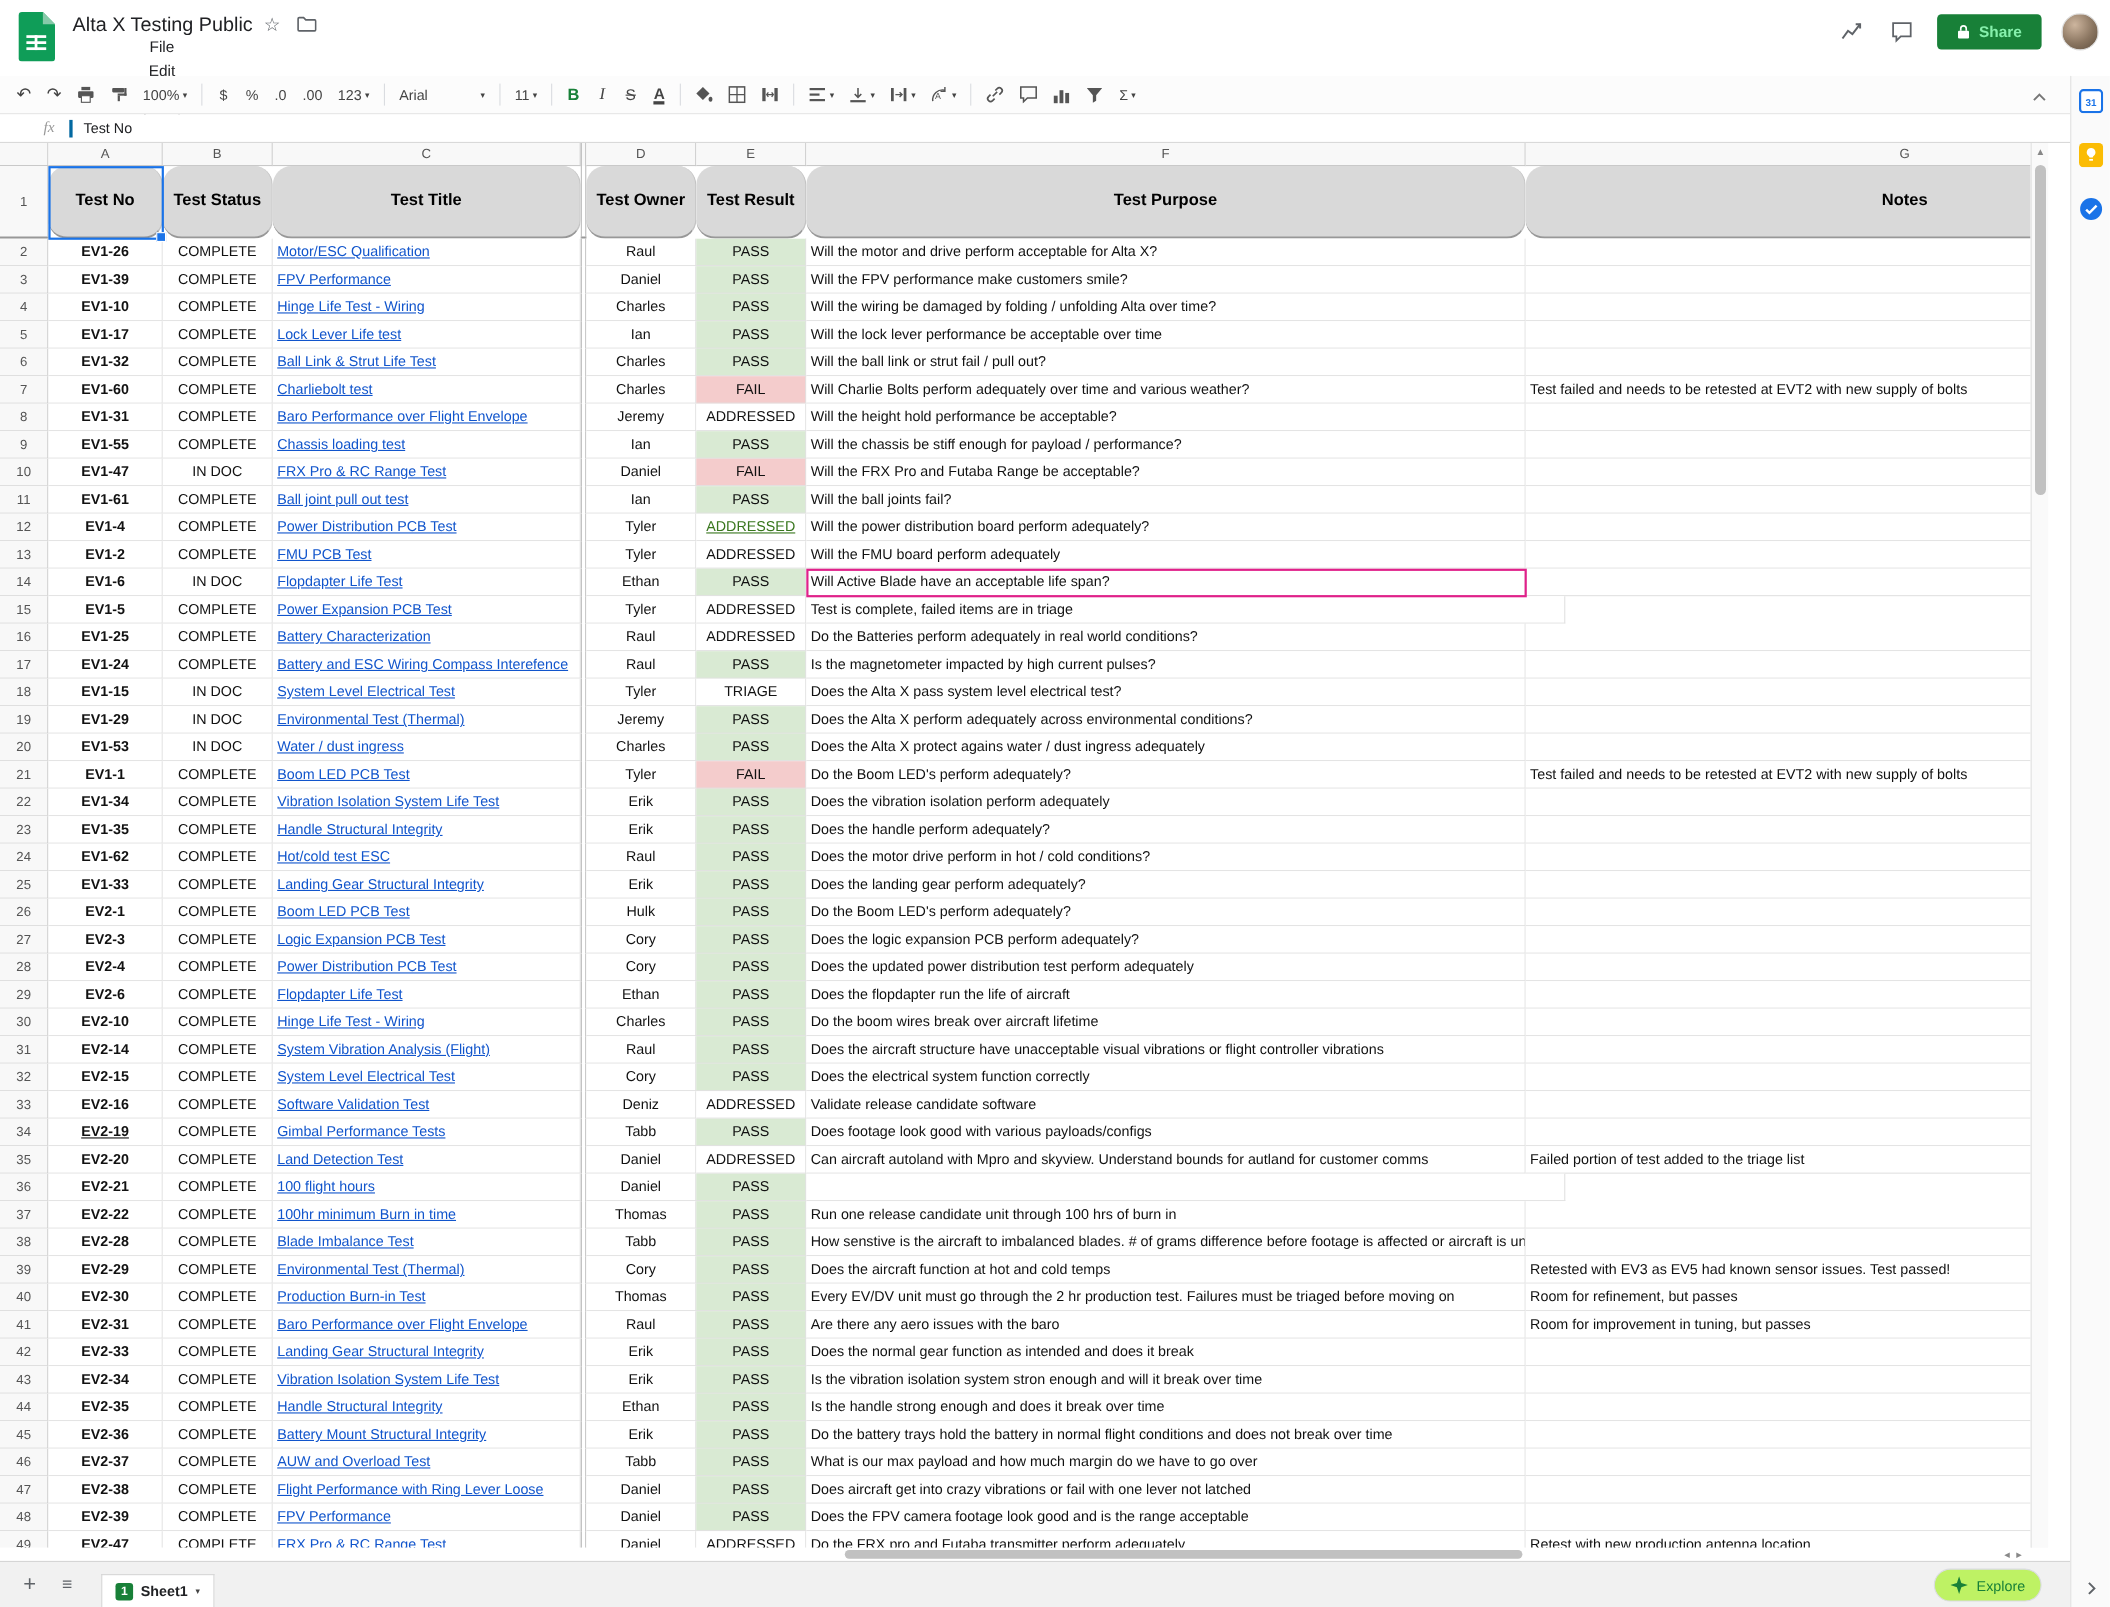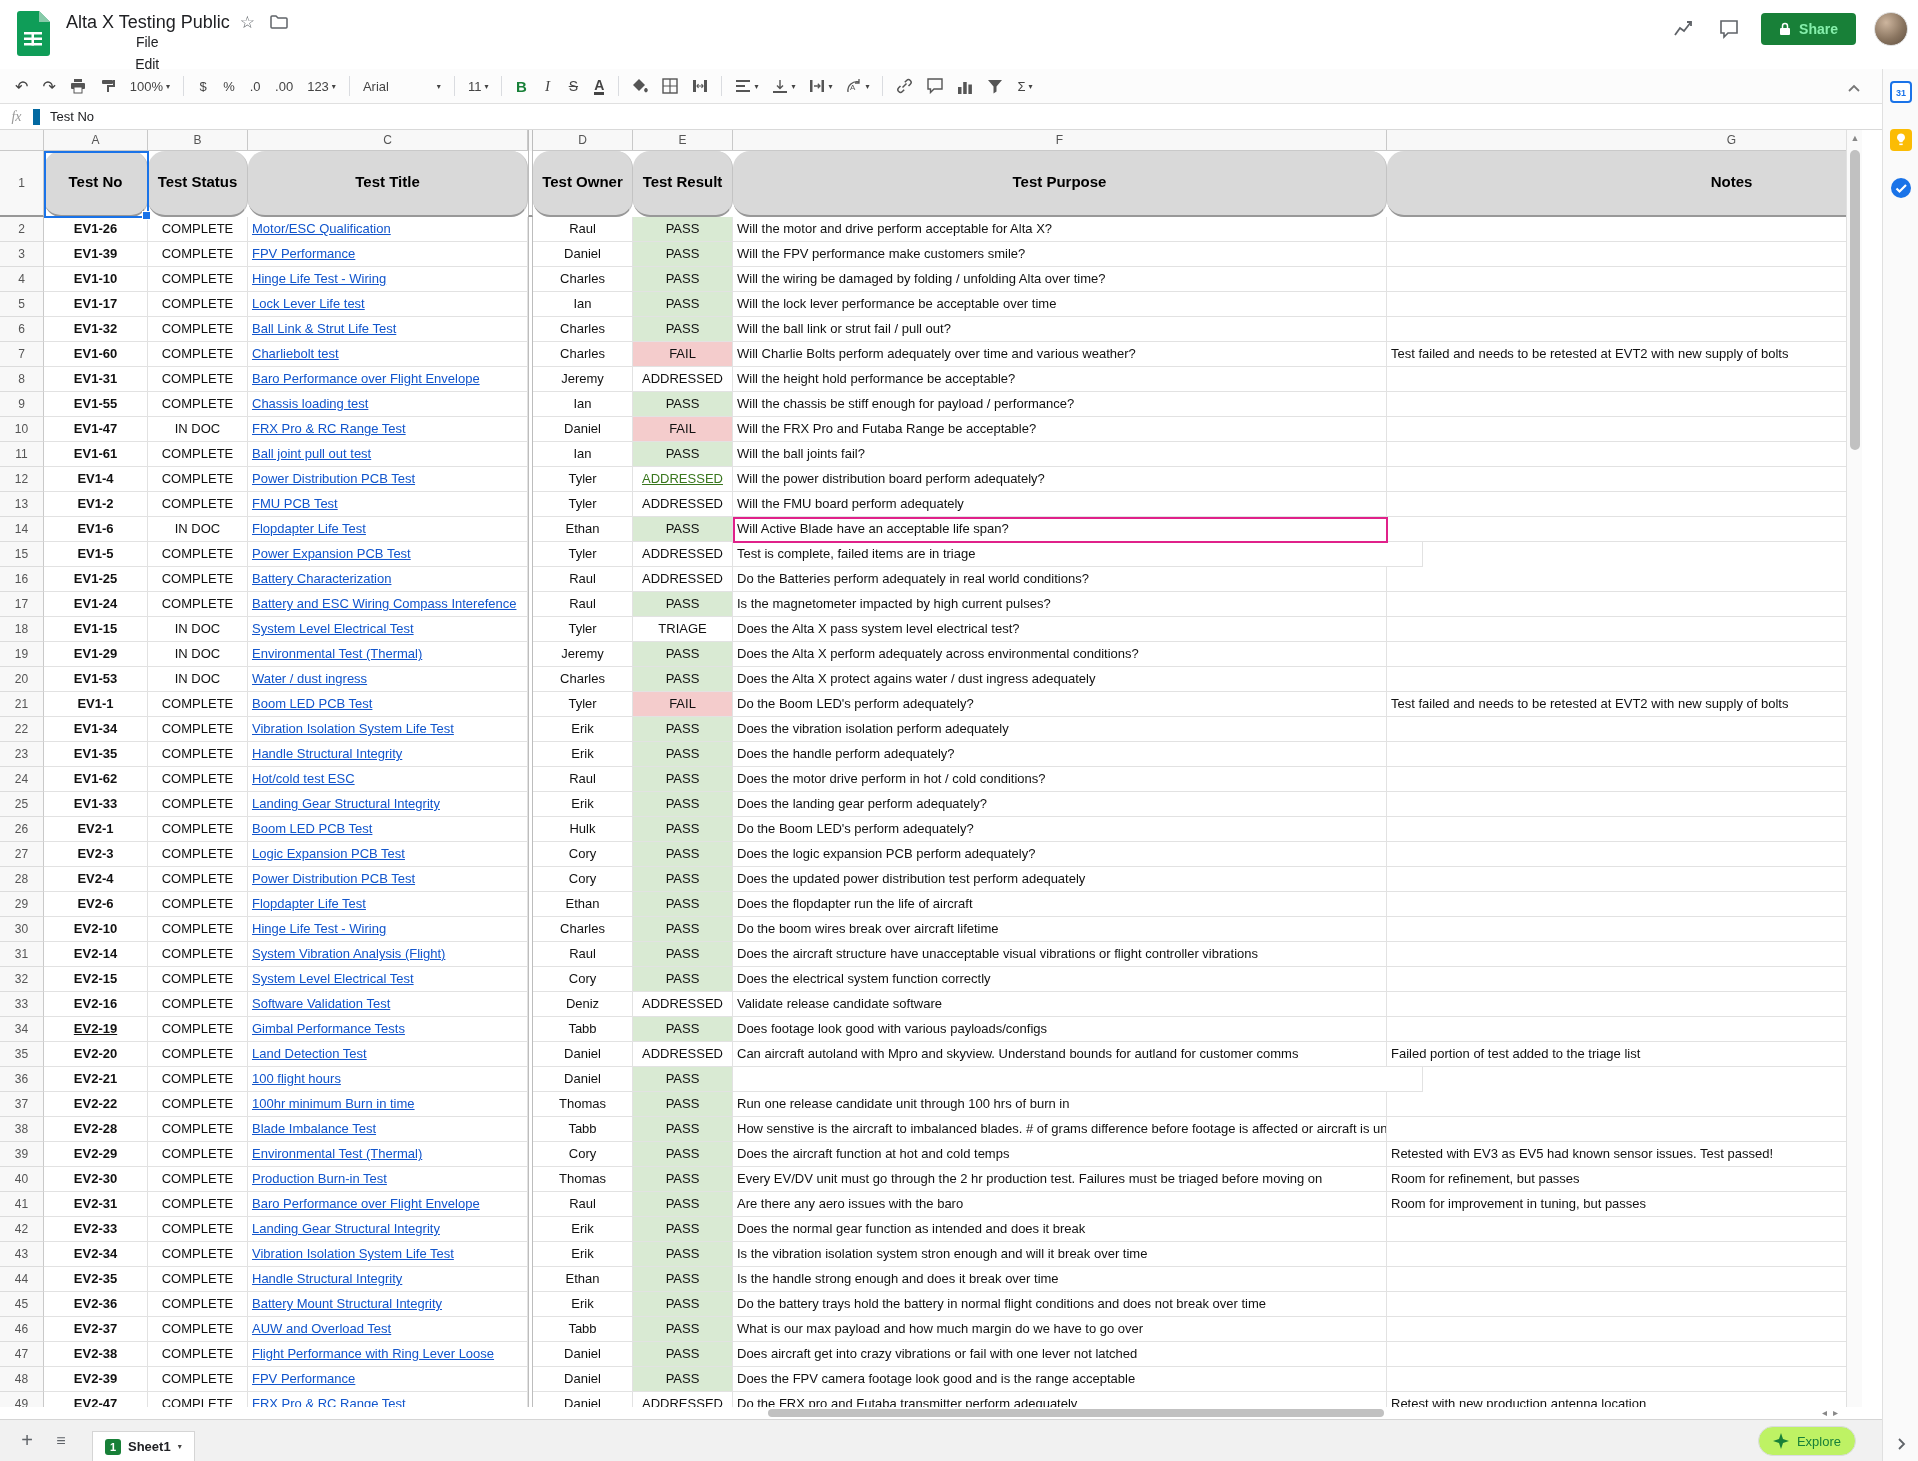--- a/index.html
+++ b/index.html
@@ -35,21 +35,21 @@
   .b-active { color:#188038; font-weight:bold; font-size:15px; }
   .i-italic { font-style:italic; font-family:"Liberation Serif", serif; font-size:15px; }
   .s-strike { text-decoration:line-through; font-size:14px; }
   .a-color { font-weight:bold; font-size:14px; border-bottom:3px solid #444; line-height:14px; }
   .collapse-btn { position:absolute; right:14px; top:6px; }
 
   
   .formulabar { position:absolute; left:0; top:104px; width:1882px; height:26px; background:#fff;
     border-bottom:1px solid #d9d9d9; display:flex; align-items:center; }
   .fx { width:40px; text-align:center; font-family:"Liberation Serif", serif; font-style:italic;
-    color:#999; font-size:14px; border-right:7px solid #0369a1; }
+    color:#999; font-size:14px; border-right:3px solid #0369a1;margin-left:26px; }
   .fvalue { font-size:13px; color:#202124; padding-left:10px; }
 
   
   .grid { position:absolute; left:0; top:130px; width:1846px; height:1277px; overflow:hidden; background:#fff; }
   .colheads { display:flex; width:2077px; height:21px; }
   .corner { width:44px; height:21px; background:#f8f8f8; border-right:1px solid #c9c9c9; border-bottom:1px solid #c9c9c9; }
   .colhead { height:21px; background:#f8f8f8; border-right:1px solid #c9c9c9; border-bottom:1px solid #c9c9c9;
     font-size:12px; color:#555; text-align:center; line-height:20px; cursor:pointer; }
   .row { display:flex; width:2077px; height:25px; }
   .hrow { height:66px; }

